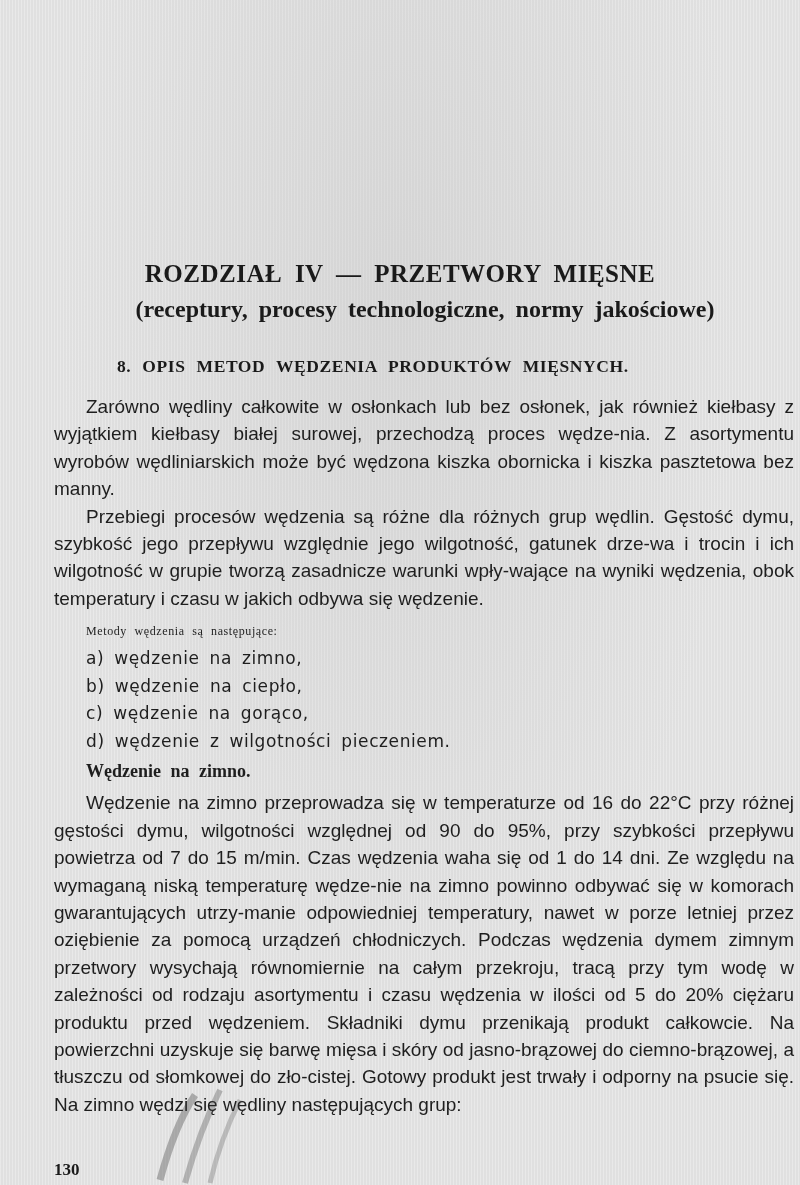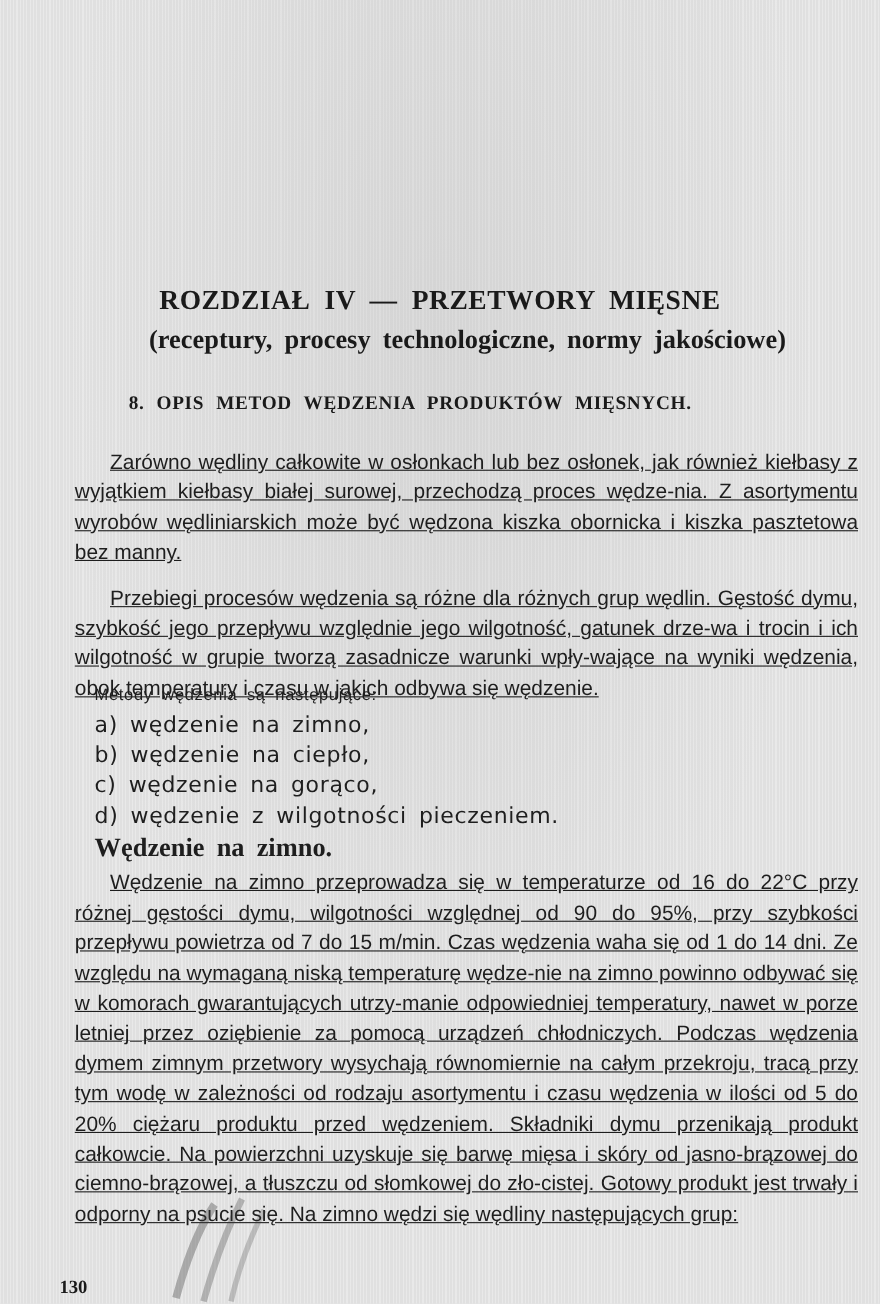--- a/index.html
+++ b/index.html
@@ -60,49 +60,48 @@
       position: absolute;
       left: 54px;
       width: 740px;
       font-family: "Liberation Sans Narrow", "Liberation Sans", "DejaVu Sans", sans-serif;
       font-size: 19px;
       line-height: 27.4px;
       color: #1e1e1e;
       text-align: justify;
     }
     .para {
-      margin: 14px;
+      margin: 0;
       text-indent: 32px;
       text-align: justify;
       text-align-last: left;
-      text-decoration: underline;
     }
     .list {
       margin: 0;
       padding: 0;
       list-style: none;
       font-family: "DejaVu Sans", "Liberation Sans", sans-serif;
-      font-size: 20px;
+      font-size: 17px;
       letter-spacing: 0.6px;
       word-spacing: 4px;
     }
     .list li { padding-left: 32px; line-height: 27.4px; }
     .methods-intro {
-      font-family: Liberation Sans, sans-serif;
-      font-size: 15px;
+      font-family: Liberation Serif, serif;
+      font-size: 12px;
       letter-spacing: 0.6px;
       word-spacing: 4px;
       padding-left: 32px;
       line-height: 27.4px;
       margin: 0;
     }
     .subheading {
       font-family: "Liberation Serif", "DejaVu Serif", serif;
       font-weight: bold;
-      font-size: 24px;
+      font-size: 18px;
       padding-left: 32px;
       margin: 0;
       line-height: 27.4px;
       word-spacing: 5px;
     }
     .page-number {
       position: absolute;
       left: 54px;
       top: 1160px;
       font-family: "Liberation Serif", "DejaVu Serif", serif;

